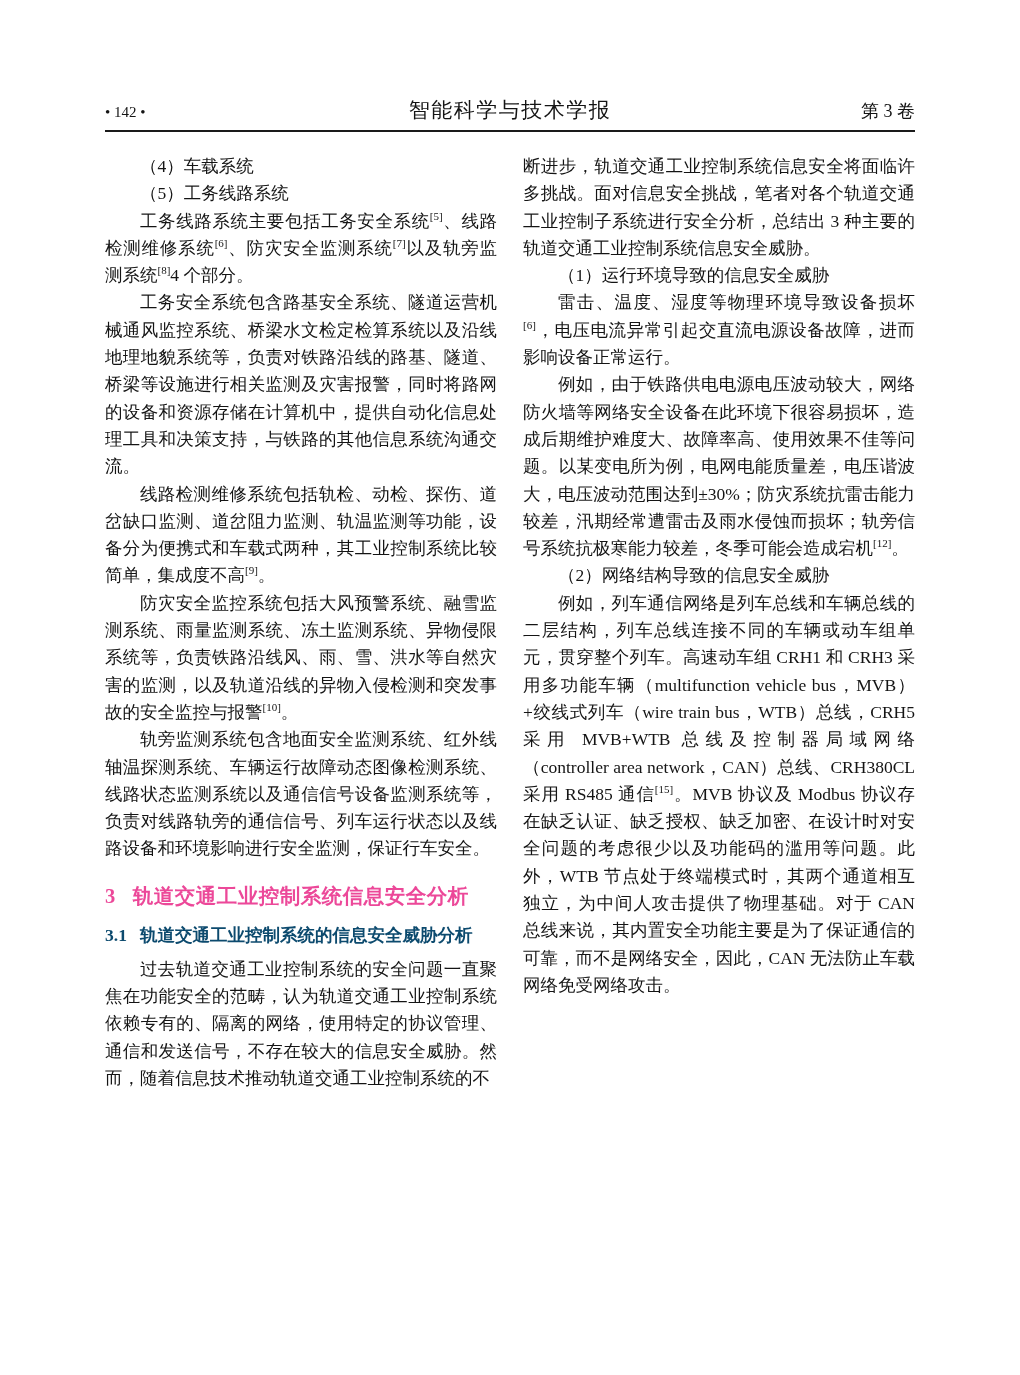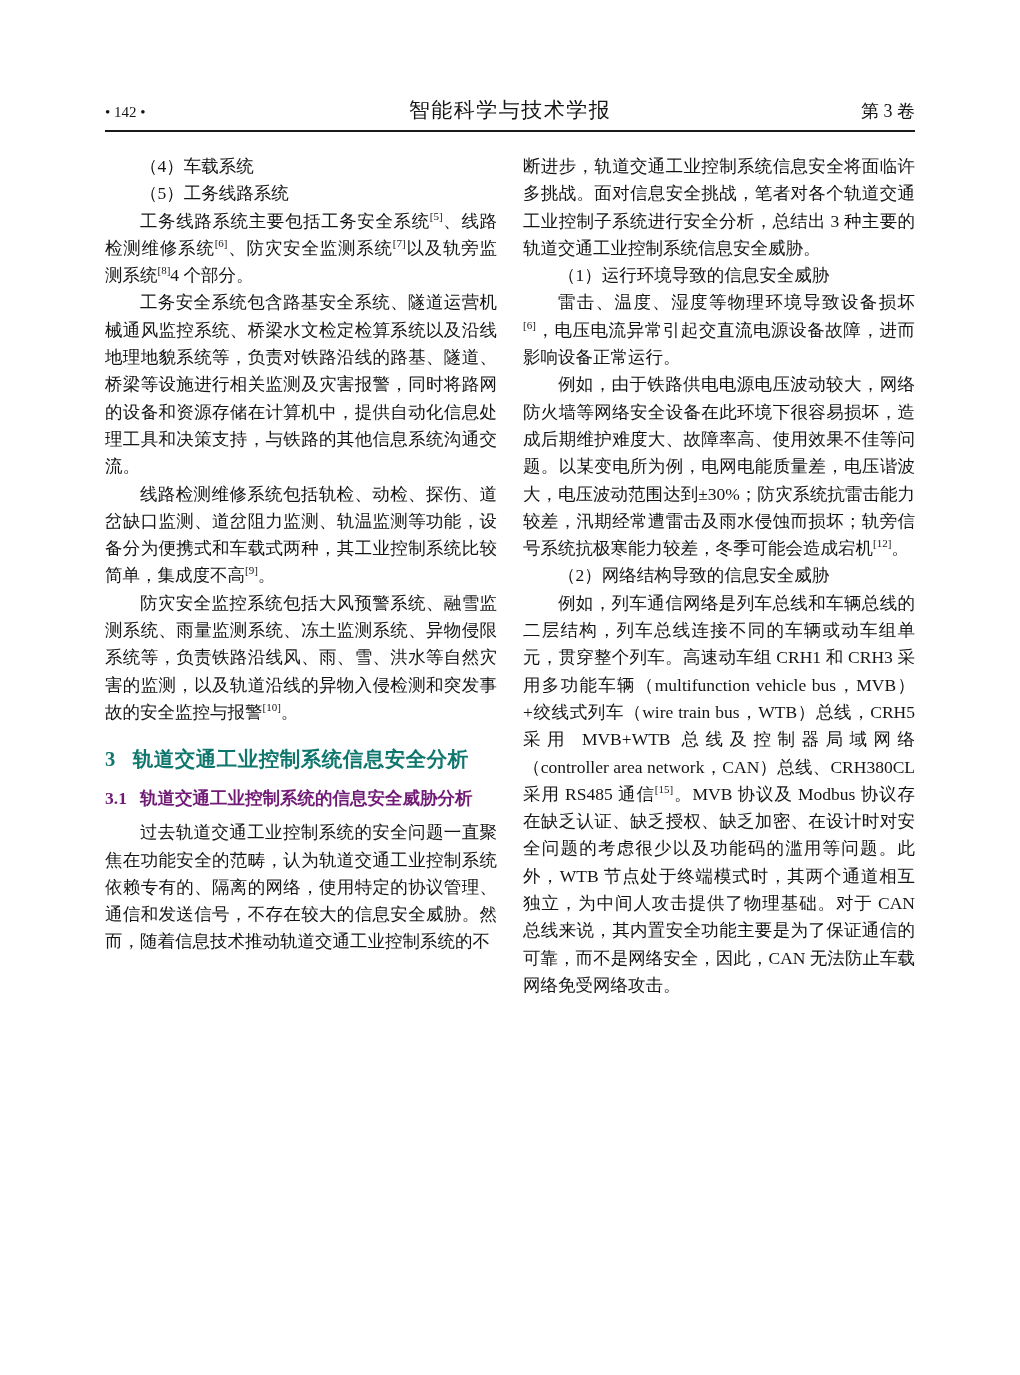--- a/index.html
+++ b/index.html
@@ -37,21 +37,21 @@
     font-size:20.5px;
     margin:19px 0 13px 0;
     letter-spacing:0.5px;
   }
   .h1 .h-num { margin-right:17px; font-family:"Liberation Serif",serif; }
   .h2 {
     font-family:"Liberation Sans","DejaVu Sans",sans-serif;
     font-weight:bold;
     font-size:17.5px;
     margin:2px 0 9px 0;
-    color:#701a75;
+    color:#0c4a6e;
   }
   .h2 .h-num { margin-right:13px; font-family:"Liberation Serif",serif; }
 </style>
 </head>
 <body>
 
 <div class="page">
   <div class="pg-header">
     <span class="hdr-left">• 142 •</span>
     <span class="hdr-center">智能科学与技术学报</span>
@@ -59,21 +59,22 @@
   </div>
   <div class="hdr-rule"></div>
   <div class="cols">
     <div class="col" id="colL">
         <p class="para indent">（4）车载系统</p>
         <p class="para indent">（5）工务线路系统</p>
         <p class="para indent">工务线路系统主要包括工务安全系统<sup class="ref">[5]</sup>、线路检测维修系统<sup class="ref">[6]</sup>、防灾安全监测系统<sup class="ref">[7]</sup>以及轨旁监测系统<sup class="ref">[8]</sup>4 个部分。</p>
         <p class="para indent">工务安全系统包含路基安全系统、隧道运营机械通风监控系统、桥梁水文检定检算系统以及沿线地理地貌系统等，负责对铁路沿线的路基、隧道、桥梁等设施进行相关监测及灾害报警，同时将路网的设备和资源存储在计算机中，提供自动化信息处理工具和决策支持，与铁路的其他信息系统沟通交流。</p>
         <p class="para indent">线路检测维修系统包括轨检、动检、探伤、道岔缺口监测、道岔阻力监测、轨温监测等功能，设备分为便携式和车载式两种，其工业控制系统比较简单，集成度不高<sup class="ref">[9]</sup>。</p>
         <p class="para indent">防灾安全监控系统包括大风预警系统、融雪监测系统、雨量监测系统、冻土监测系统、异物侵限系统等，负责铁路沿线风、雨、雪、洪水等自然灾害的监测，以及轨道沿线的异物入侵检测和突发事故的安全监控与报警<sup class="ref">[10]</sup>。</p>
-        <div class="h1" style="color: #0f766e;"><span class="h-num">3</span><span class="h-title">轨道交通工业控制系统信息安全分析</span></div>
+        <p class="para indent">轨旁监测系统包含地面安全监测系统、红外线轴温探测系统、车辆运行故障动态图像检测系统、线路状态监测系统以及通信信号设备监测系统等，负责对线路轨旁的通信信号、列车运行状态以及线路设备和环境影响进行安全监测，保证行车安全。</p>
+        <div class="h1" style="color: #ec4899;"><span class="h-num">3</span><span class="h-title">轨道交通工业控制系统信息安全分析</span></div>
         <div class="h2"><span class="h-num">3.1</span><span class="h-title">轨道交通工业控制系统的信息安全威胁分析</span></div>
         <p class="para indent">过去轨道交通工业控制系统的安全问题一直聚焦在功能安全的范畴，认为轨道交通工业控制系统依赖专有的、隔离的网络，使用特定的协议管理、通信和发送信号，不存在较大的信息安全威胁。然而，随着信息技术推动轨道交通工业控制系统的不</p>
       </div>
     <div class="col" id="colR">
         <p class="para noindent">断进步，轨道交通工业控制系统信息安全将面临许多挑战。面对信息安全挑战，笔者对各个轨道交通工业控制子系统进行安全分析，总结出 3 种主要的轨道交通工业控制系统信息安全威胁。</p>
         <p class="para indent">（1）运行环境导致的信息安全威胁</p>
         <p class="para indent">雷击、温度、湿度等物理环境导致设备损坏<sup class="ref">[6]</sup>，电压电流异常引起交直流电源设备故障，进而影响设备正常运行。</p>
         <p class="para indent">例如，由于铁路供电电源电压波动较大，网络防火墙等网络安全设备在此环境下很容易损坏，造成后期维护难度大、故障率高、使用效果不佳等问题。以某变电所为例，电网电能质量差，电压谐波大，电压波动范围达到±30%；防灾系统抗雷击能力较差，汛期经常遭雷击及雨水侵蚀而损坏；轨旁信号系统抗极寒能力较差，冬季可能会造成宕机<sup class="ref">[12]</sup>。</p>
         <p class="para indent">（2）网络结构导致的信息安全威胁</p>
         <p class="para indent">例如，列车通信网络是列车总线和车辆总线的二层结构，列车总线连接不同的车辆或动车组单元，贯穿整个列车。高速动车组 CRH1 和 CRH3 采用多功能车辆（multifunction vehicle bus，MVB）+绞线式列车（wire train bus，WTB）总线，CRH5 采用 MVB+WTB 总线及控制器局域网络（controller area network，CAN）总线、CRH380CL 采用 RS485 通信<sup class="ref">[15]</sup>。MVB 协议及 Modbus 协议存在缺乏认证、缺乏授权、缺乏加密、在设计时对安全问题的考虑很少以及功能码的滥用等问题。此外，WTB 节点处于终端模式时，其两个通道相互独立，为中间人攻击提供了物理基础。对于 CAN 总线来说，其内置安全功能主要是为了保证通信的可靠，而不是网络安全，因此，CAN 无法防止车载网络免受网络攻击。</p>

